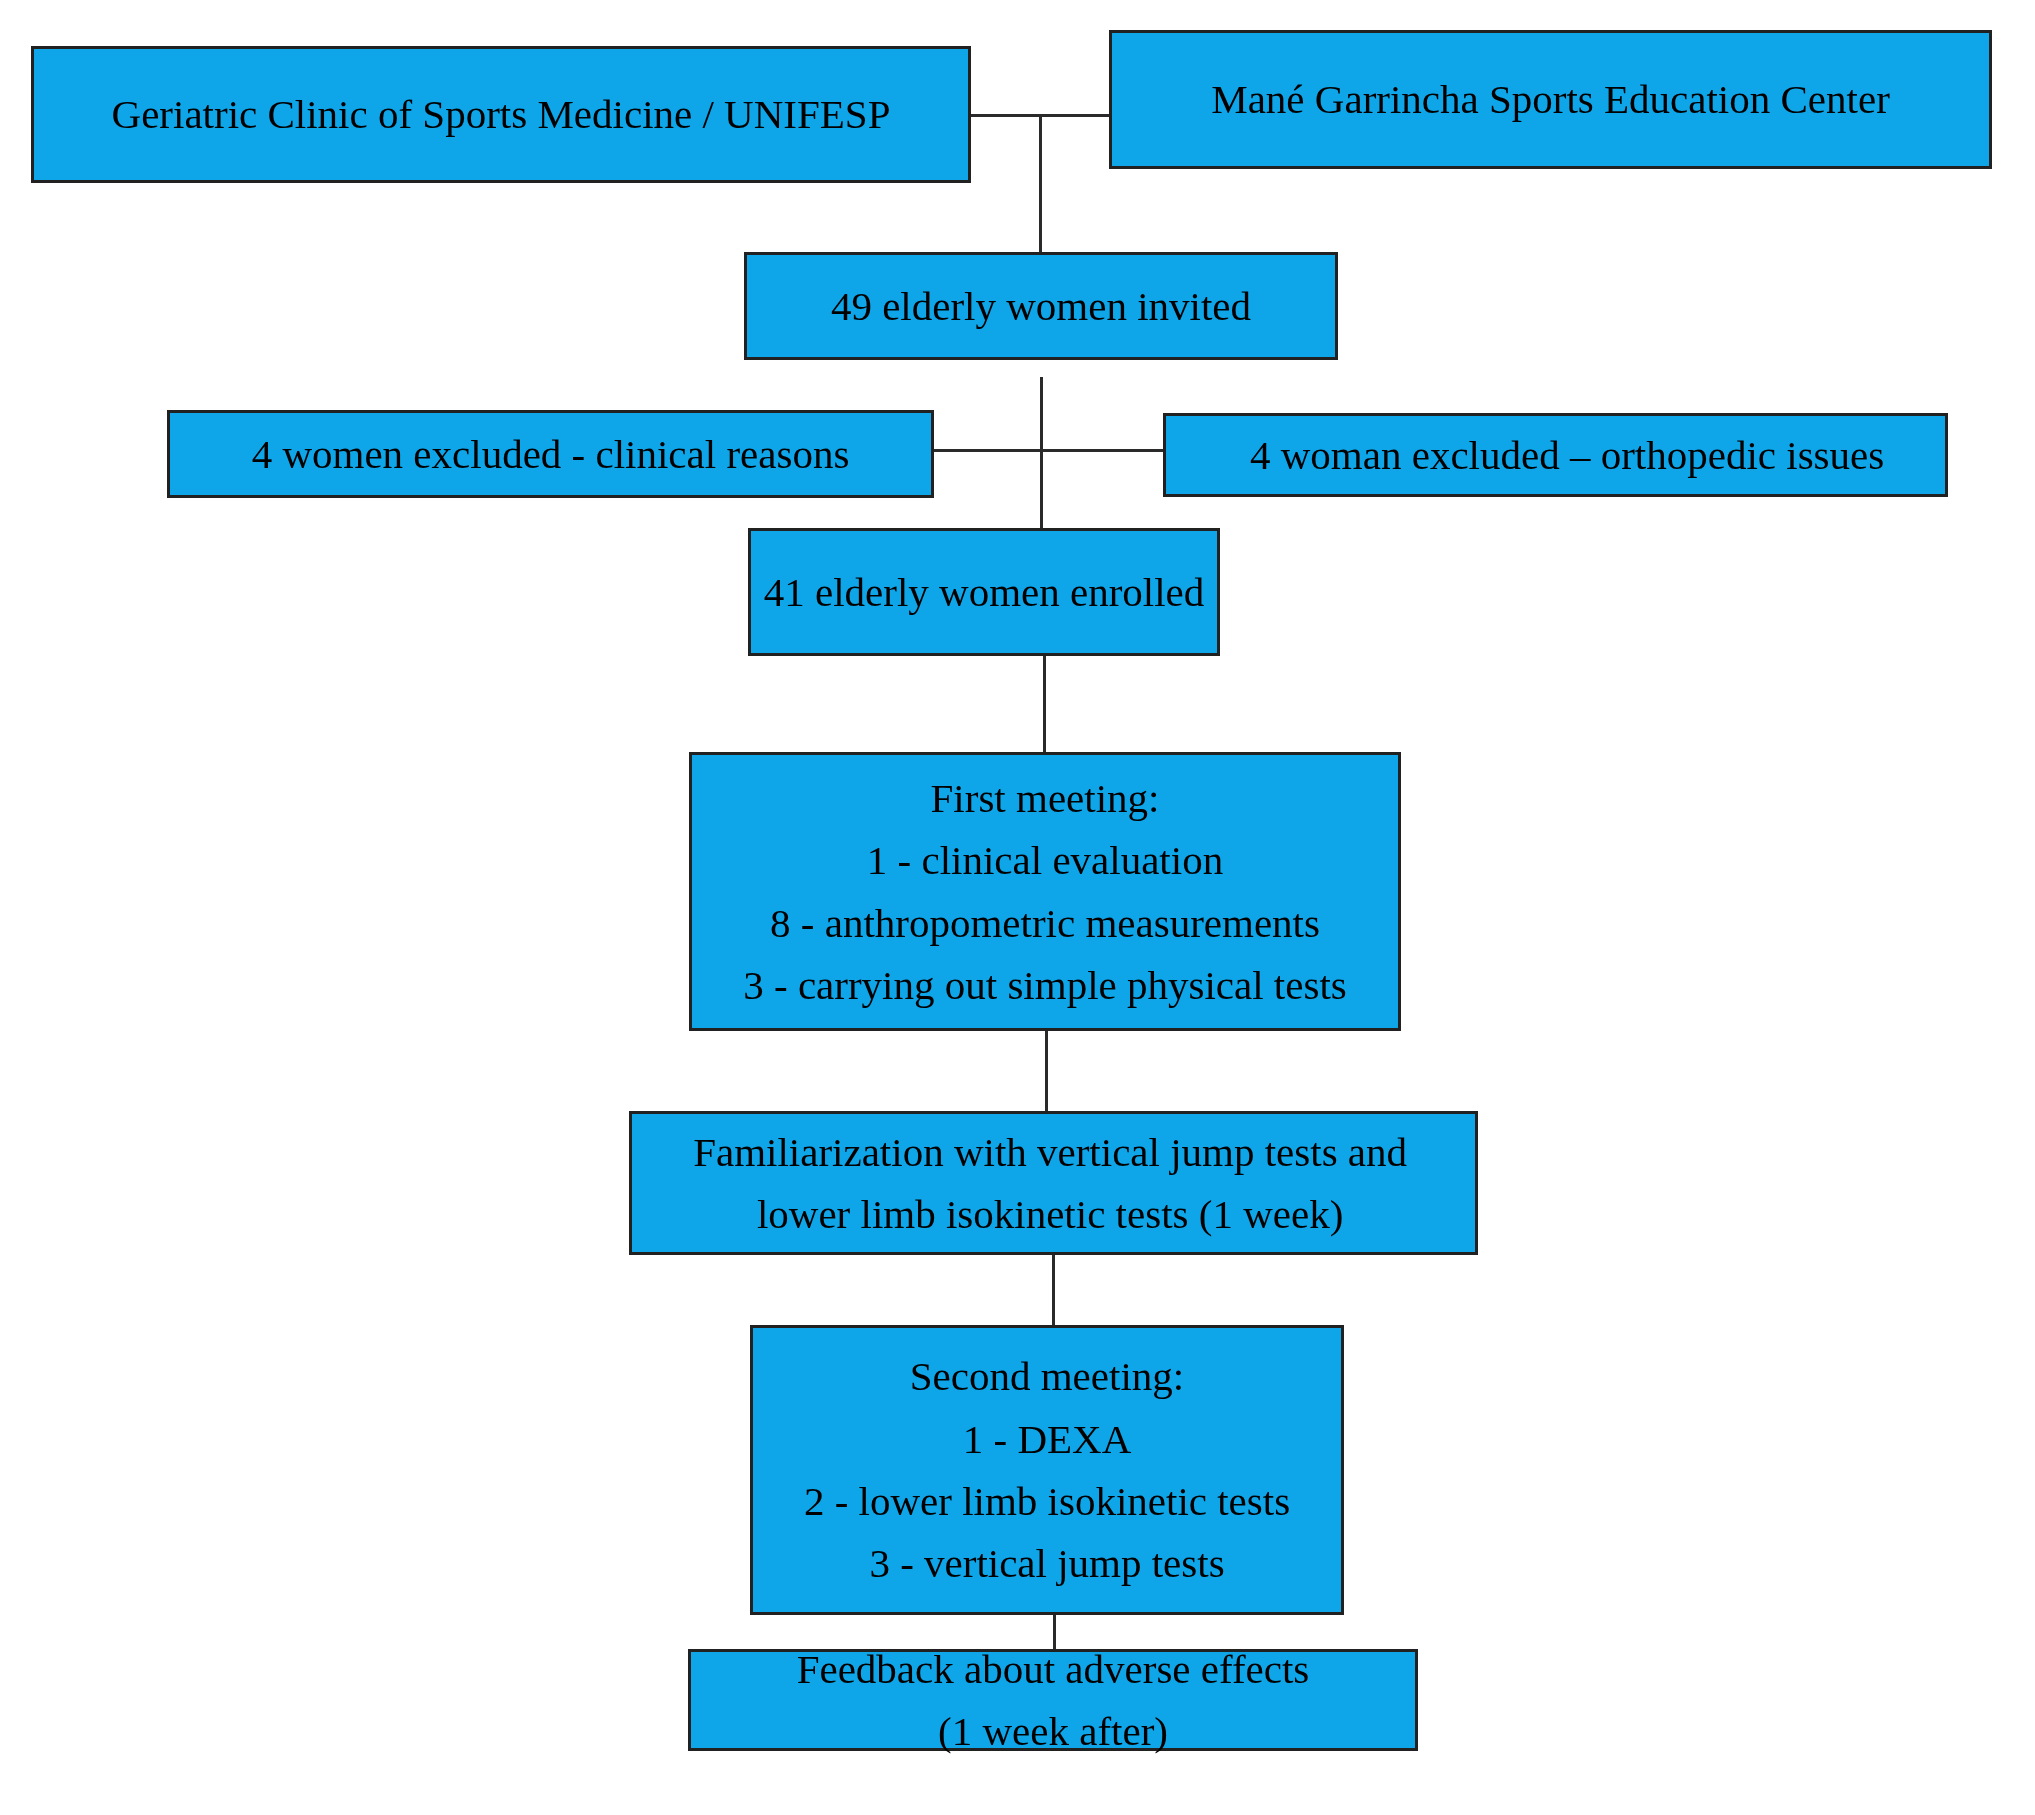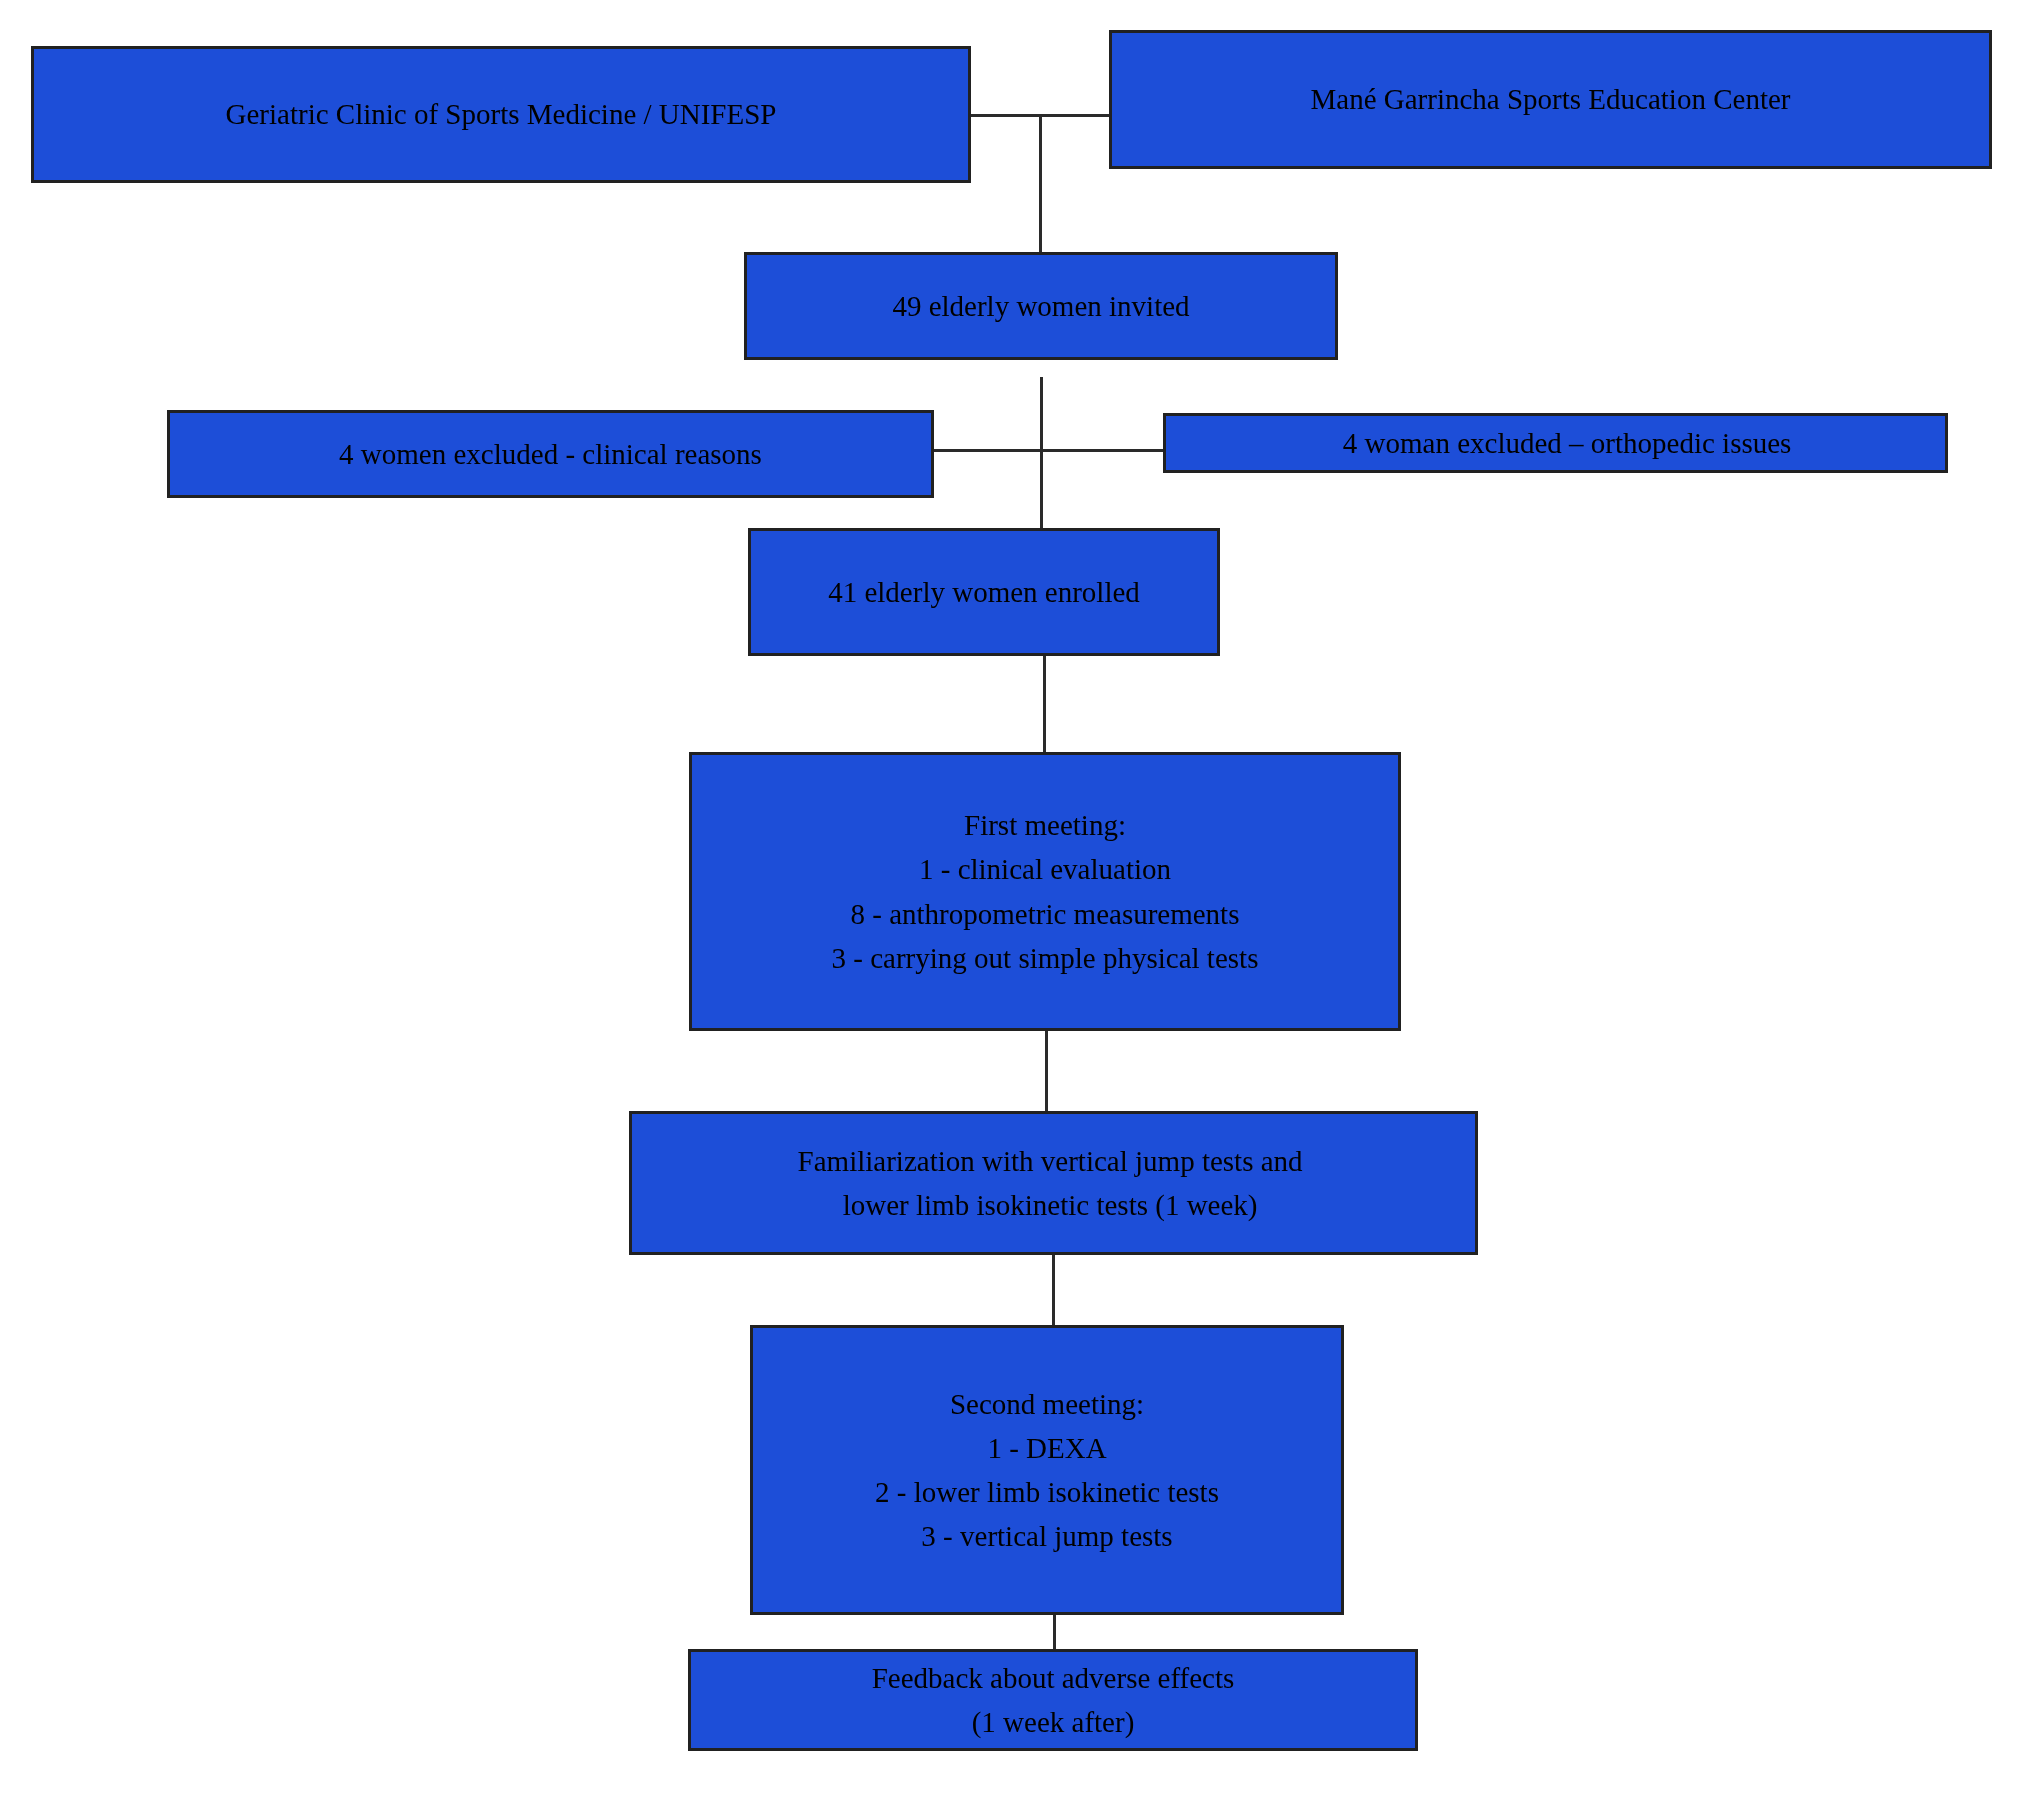--- a/index.html
+++ b/index.html
@@ -12,44 +12,44 @@
     width: 2035px;
     height: 1815px;
     background: #ffffff;
     font-family: "Liberation Serif", "DejaVu Serif", serif;
     color: #000000;
   }
   .box {
     position: absolute;
     box-sizing: border-box;
     border: 3.2px solid #212121;
-    background: #1d4ed8;
+    background: #0ea5e9;
     display: flex;
     flex-direction: column;
     align-items: center;
     justify-content: center;
     text-align: center;
-    font-size: 29px;
+    font-size: 41px;
     line-height: 1.52;
     padding: 2.6px 12.8px;
   }
   .box span { display: block; white-space: nowrap; }
   .line {
     position: absolute;
     background: #2a2a2a;
   }
   .h-line { height: 2.6px; }
   .v-line { width: 2.6px; }
 
   
   #node-geriatric      { left:   31px; top:   46px; width: 940px; height: 137px; }
   #node-mane           { left: 1109px; top:   30px; width: 883px; height: 139px; }
   #node-invited        { left: 744px; top:  252px; width:  594px; height: 108px; }
   #node-excl-clinical  { left:  167px; top:  410px; width: 767px; height: 88px; }
-  #node-excl-ortho     { left: 1163px; top:  413px; width: 785px; height: 60px; padding-left: 36px; }
+  #node-excl-ortho     { left: 1163px; top:  413px; width: 785px; height: 84px; padding-left: 36px; }
   #node-enrolled       { left: 748px; top:  528px; width:  472px; height: 128px; }
   #node-first-meeting  { left: 689px; top: 752px; width: 712px; height: 279px; }
   #node-familiarization{ left:  629px; top: 1111px; width: 849px; height: 144px; padding-left: 6px; }
   #node-second-meeting { left: 750px; top: 1325px; width:  594px; height: 290px; }
   #node-feedback       { left: 688px; top: 1649px; width: 730px; height: 102px; }
 
   
   #edge-top-h    { left: 969px; top:  114px; width:  140px; }
   #edge-drop-1   { left: 1039px; top:  114px; height: 142px; }
   #edge-spine-2  { left: 1040px; top:  377px; height: 154px; }

